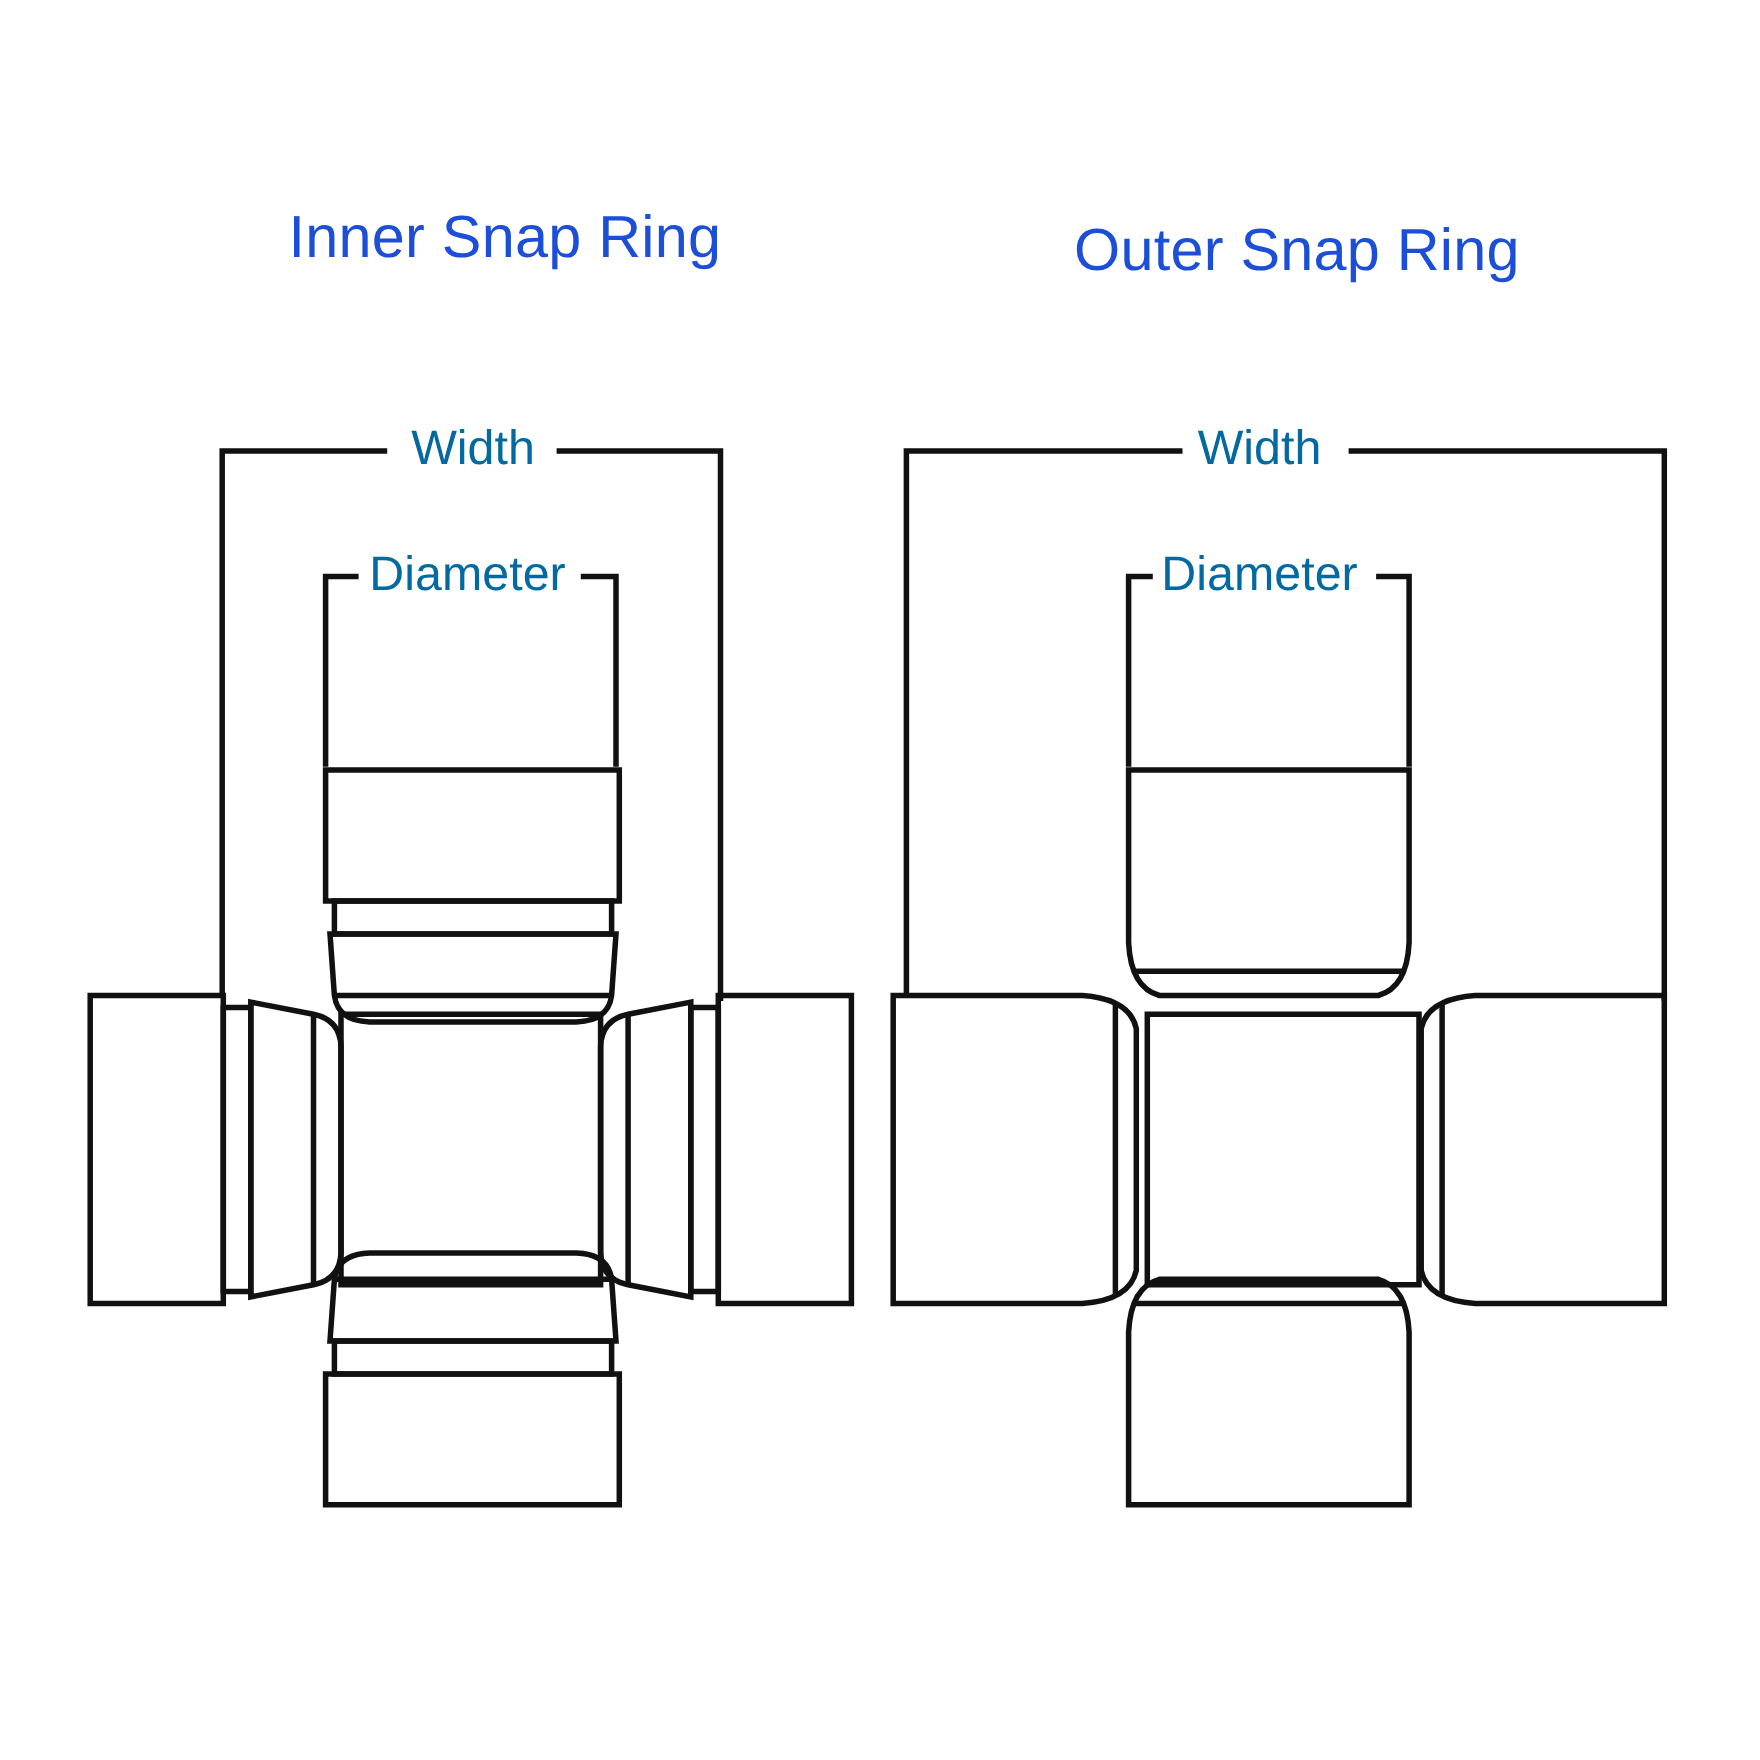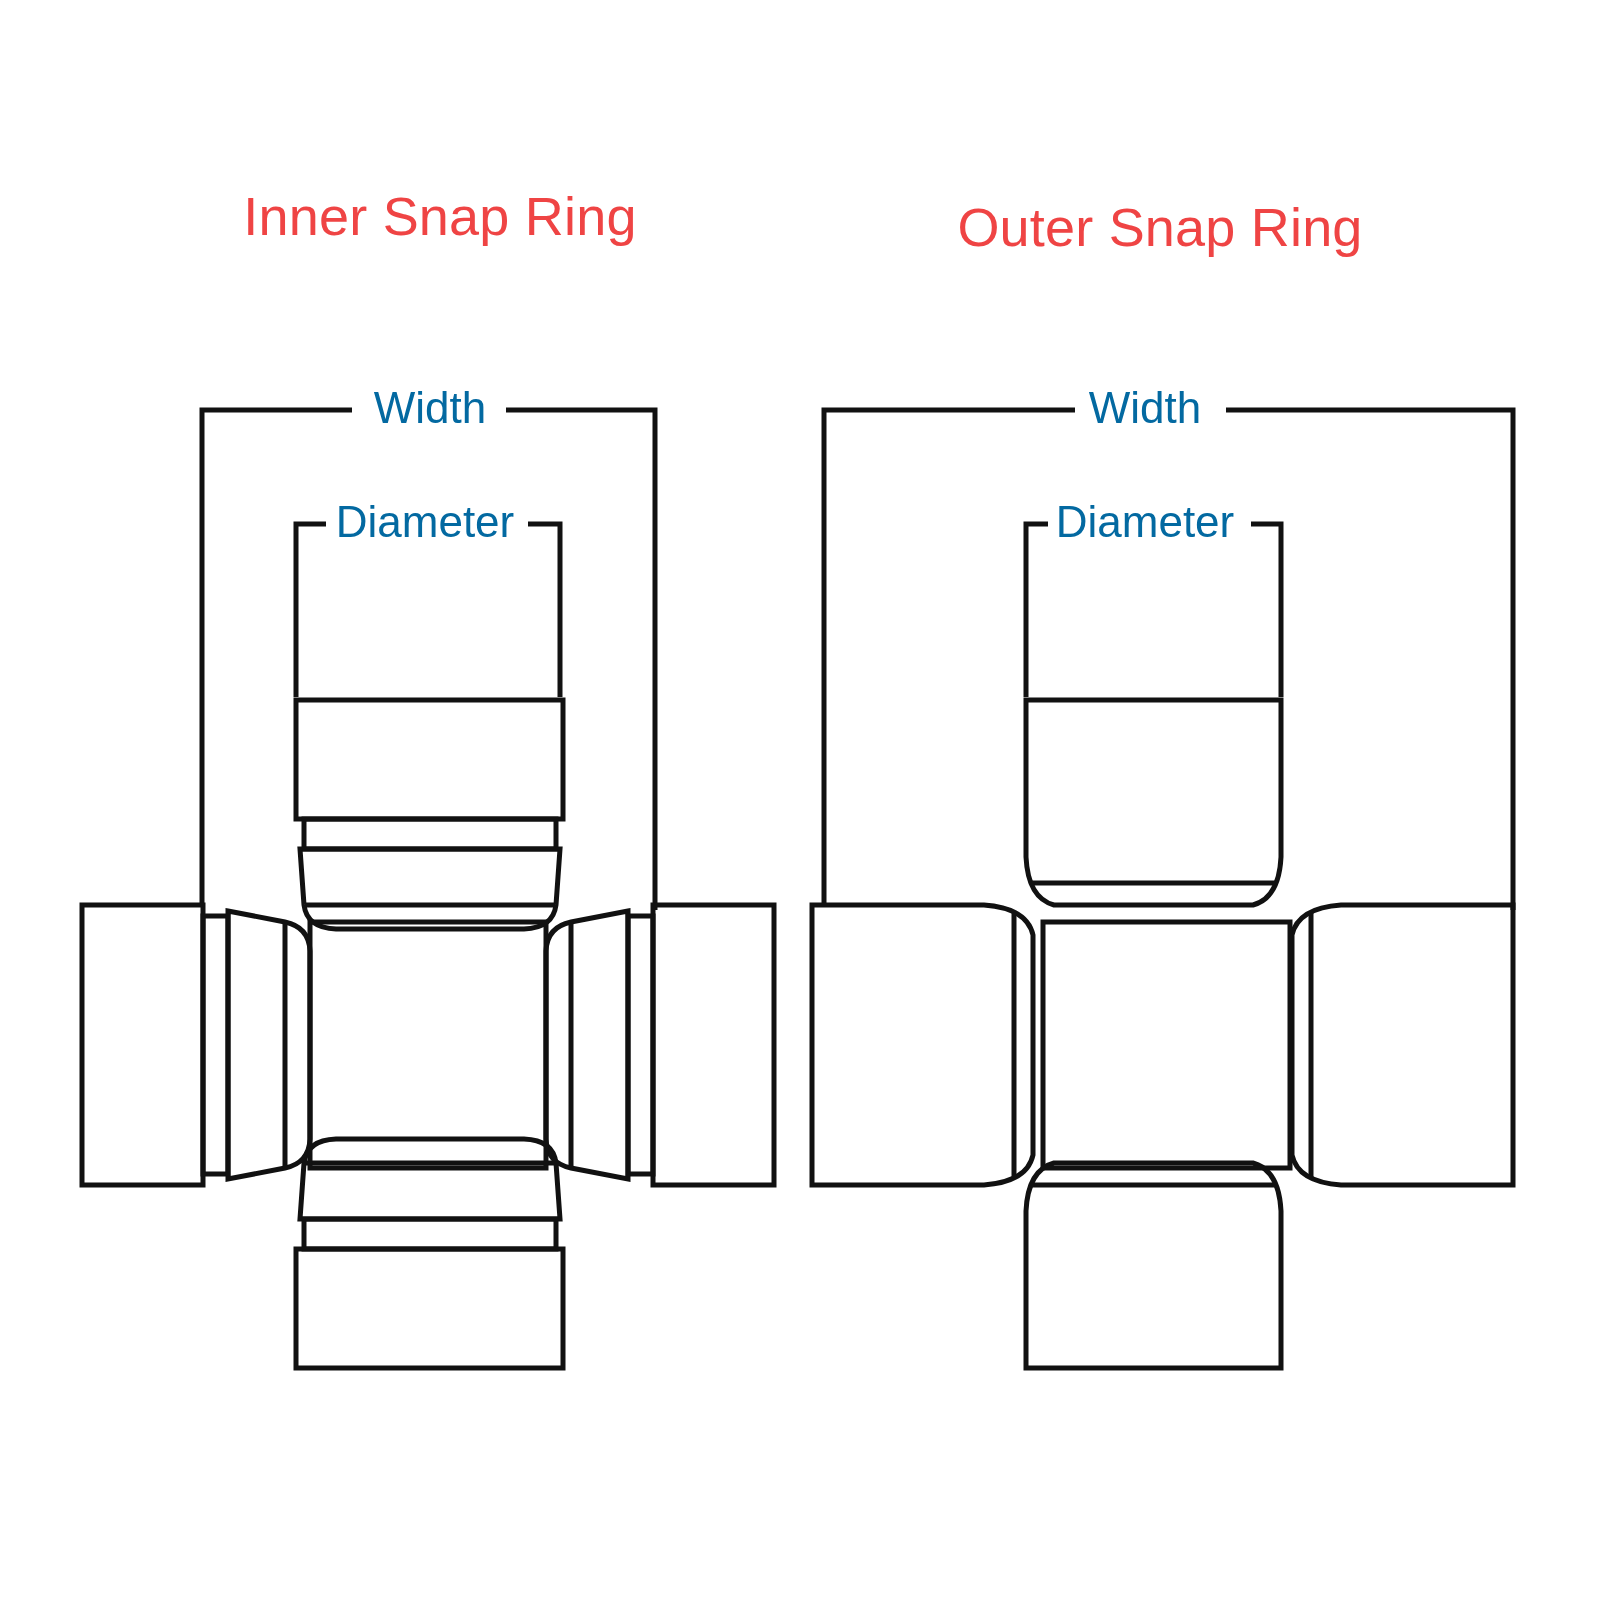--- a/index.html
+++ b/index.html
@@ -16,24 +16,25 @@
   #stage {
     position: relative;
     width: 1600px;
     height: 1600px;
     background: #ffffff;
   }
   .panel-title {
     position: absolute;
     font-size: 54px;
     font-weight: 400;
-    color: #ef4444;
+    color: #1d4ed8;
     letter-spacing: 0.2px;
     white-space: nowrap;
     text-align: center;
+    padding-left: 19px;
   }
   #title-inner { left: 0px;   top: 185px; width: 880px; }
   #title-outer { left: 720px; top: 196px; width: 880px; }
 
   .dim-label {
     position: absolute;
     font-size: 44px;
     font-weight: 400;
     color: #0369a1;
     white-space: nowrap;

